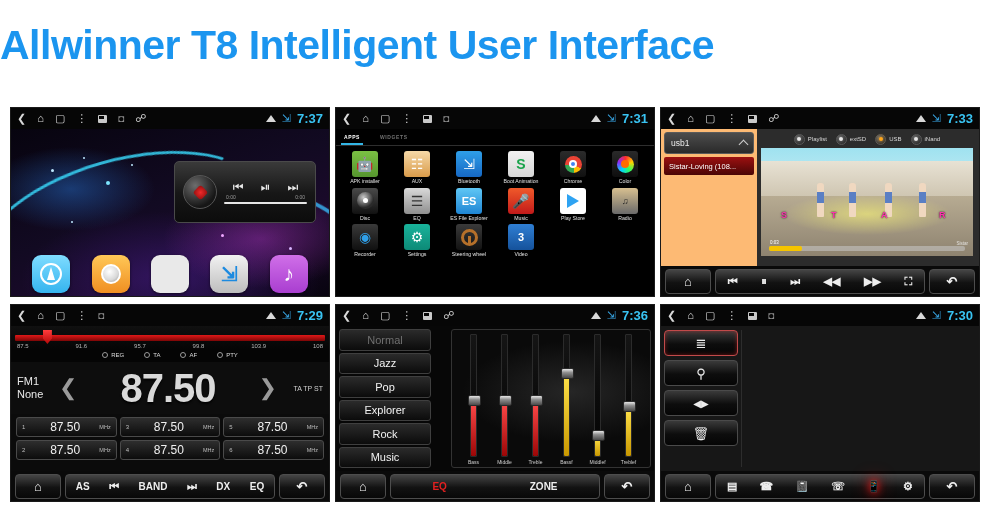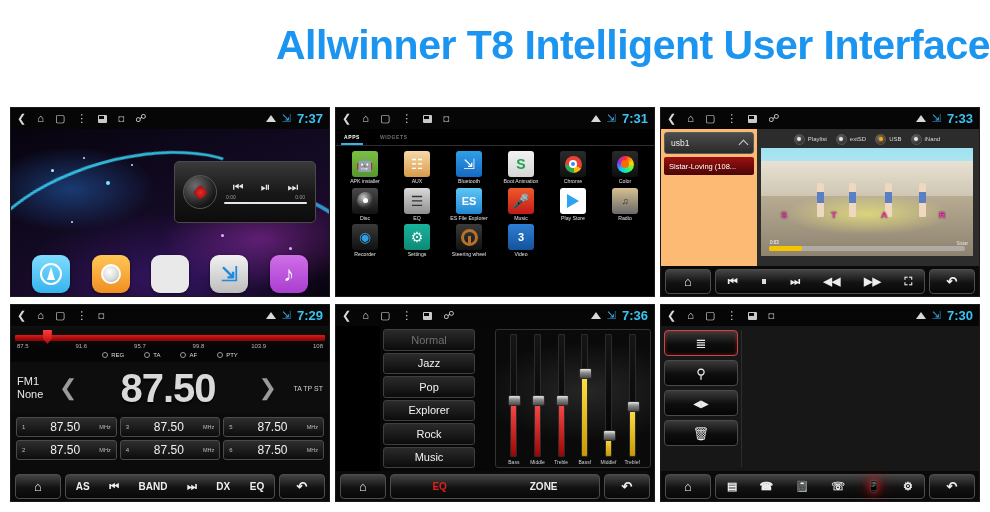--- a/index.html
+++ b/index.html
@@ -4,21 +4,21 @@
 <style>
   * { box-sizing: border-box; margin:0; padding:0; }
   body {
     width:990px; height:512px; background:#ffffff;
     font-family:"Liberation Sans", sans-serif; overflow:hidden;
   }
   .page { position:relative; width:990px; height:512px; }
 
   
   .title {
-    position:absolute; top:22px; left:0; width:990px; text-align:right;
+    position:absolute; top:22px; left:0; width:990px; text-align:left;
     font-size:41px; font-weight:bold; color:#1b95ef; letter-spacing:-.5px;
     white-space:nowrap;
   }
 
   
   .grid { position:absolute; top:107px; left:10px; width:975px; height:400px; }
   .screen {
     position:absolute; width:320px; height:190px; background:#000;
     overflow:hidden; border:1px solid #1a1a1a;
   }
@@ -211,21 +211,21 @@
   .presets { display:grid; grid-template-columns:repeat(3,1fr); gap:3px; padding:3px 5px; }
   .preset {
     background:linear-gradient(180deg,#2e2e2e,#0c0c0c); border:1px solid #4a4a4a; border-radius:3px;
     height:20px; display:flex; align-items:center; padding:0 5px; color:#f0f0f0;
   }
   .preset .no { font-size:6px; color:#bdbdbd; width:9px; }
   .preset .v { flex:1; text-align:center; font-size:12px; }
   .preset .u { font-size:5.5px; color:#bdbdbd; }
 
   
-  .eq-body { position:absolute; inset:21px 0 30px 0; background:#070707; display:flex; padding:3px; gap:20px;margin-left:44px; }
+  .eq-body { position:absolute; inset:21px 0 30px 0; background:#070707; display:flex; padding:3px; gap:20px; }
   .eq-list { width:92px; display:flex; flex-direction:column; gap:2px; }
   .eq-preset {
     flex:1; background:linear-gradient(180deg,#2b2b2b,#0b0b0b); border:1px solid #3f3f3f; border-radius:3px;
     display:flex; align-items:center; justify-content:center; color:#f2f2f2; font-size:11px;
   }
   .eq-preset.dim { color:#6f6f6f; }
   .eq-panel { flex:1; position:relative; border:1px solid #333; border-radius:3px;
     background:radial-gradient(ellipse 150px 70px at 60% 45%, #262626, #0a0a0a 72%); overflow:hidden; }
   .eq-sliders { position:absolute; inset:4px 6px 2px; display:flex; justify-content:space-around; align-items:flex-end; }
   .slider { width:14px; height:100%; display:flex; flex-direction:column; align-items:center; }

